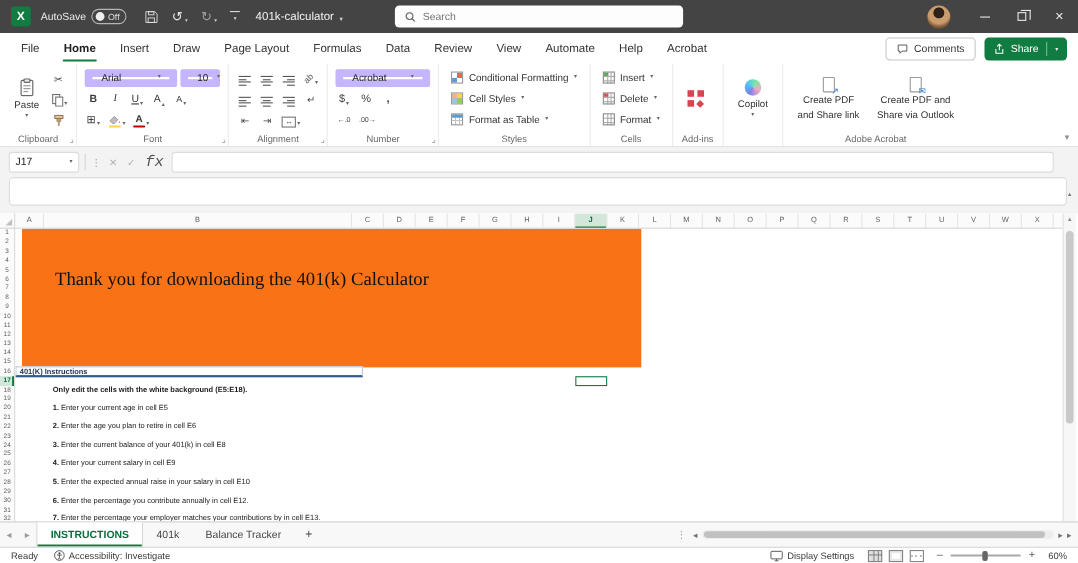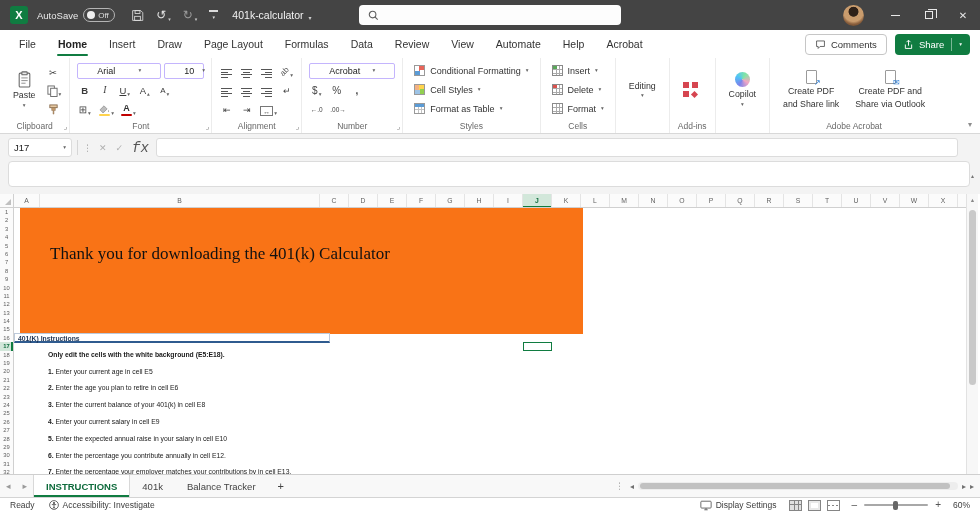--- a/index.html
+++ b/index.html
@@ -63,22 +63,22 @@
   .rb-caption { height:15px; display:flex; align-items:center; justify-content:center;
                 font-size:8.5px; color:#686868; padding:0 8px; white-space:nowrap; }
   .launcher { position:absolute; right:2px; bottom:2px; font-size:8px; line-height:8px; color:#8d8d8d; }
   .big-btn { height:100%; display:flex; flex-direction:column; align-items:center; justify-content:center;
              gap:2px; padding:0 6px; font-size:8.8px; color:#333; text-align:center; border-radius:3px; line-height:1.15; }
   .chev { font-size:5.5px; color:#666; line-height:5px; }
   .mini-col { display:flex; flex-direction:column; justify-content:center; gap:1px; height:100%; }
   .mini-row { display:flex; align-items:center; gap:5px; height:17px; }
   .mini-btn { min-width:15px; height:15px; display:flex; align-items:flex-end; justify-content:center;
               gap:1px; font-size:9.5px; color:#3a3a3a; padding:0 1px; line-height:13px; }
-  .combo { height:16px; border:1px solid #c4b5fd; border-radius:2px; background:#fff; display:flex;
-           align-items:center; justify-content:space-between; padding:0 19px; font-size:9px; color:#222; gap:8px; }
+  .combo { height:16px; border:7px solid #c4b5fd; border-radius:2px; background:#fff; display:flex;
+           align-items:center; justify-content:space-between; padding:0 8px; font-size:9px; color:#222; gap:8px; }
   .stack { display:flex; flex-direction:column; align-items:center; line-height:1; }
   .bar { width:11px; height:2.5px; border-radius:1px; margin-top:1px; }
   .glyph { font-size:10px; color:#444; line-height:12px; }
   .lines { width:11px; height:10px; background-repeat:no-repeat;
     background-image:linear-gradient(#555,#555),linear-gradient(#555,#555),linear-gradient(#555,#555),linear-gradient(#555,#555);
     background-size:11px 1.2px,7px 1.2px,11px 1.2px,7px 1.2px; }
   .lines.l { background-position:0 1px,0 3.6px,0 6.2px,0 8.8px; }
   .lines.c { background-position:center 1px,center 3.6px,center 6.2px,center 8.8px; }
   .lines.r { background-position:right 0 top 1px,right 0 top 3.6px,right 0 top 6.2px,right 0 top 8.8px; }
   .icon-orient { font-size:8px; color:#555; transform:rotate(-45deg); display:inline-block; }
@@ -227,20 +227,21 @@
       </div>
     <div class="doc-title">
       <span>401k-calculator</span>
       <span class="tchev">▾</span>
     </div>
     <div class="search-pill">
       <svg width="11" height="11" viewBox="0 0 12 12" fill="none" stroke="#5f5f5f" stroke-width="1.2">
         <circle cx="5" cy="5" r="3.6"></circle>
           <path d="M7.8 7.8 l2.8 2.8"></path>
       </svg>
+      <input class="search-input" placeholder="Search" style="">
     </div>
     <div class="tb-right">
       <div class="avatar"></div>
       <div class="win-btn">
           <span class="min-ico"></span>
         </div>
       <div class="win-btn">
           <span class="restore-ico"></span>
         </div>
       <div class="win-btn">
@@ -510,29 +511,20 @@
           <div class="style-row">
             <span class="icon-cells"></span>
             <span>Format</span>
             <span class="chev">▾</span>
           </div>
         </div>
       </div>
       <div class="rb-caption">Cells</div>
     </div>
 
-    <div class="rb-group">
-      <div class="rb-main">
-        <div class="big-btn">
-          <span>Editing</span>
-          <span class="chev">▾</span>
-        </div>
-      </div>
-      <div class="rb-caption"></div>
-    </div>
 
     <div class="rb-group">
       <div class="rb-main">
         <div class="big-btn">
           <span class="icon-addins"></span>
         </div>
       </div>
       <div class="rb-caption">Add-ins</div>
     </div>
 

